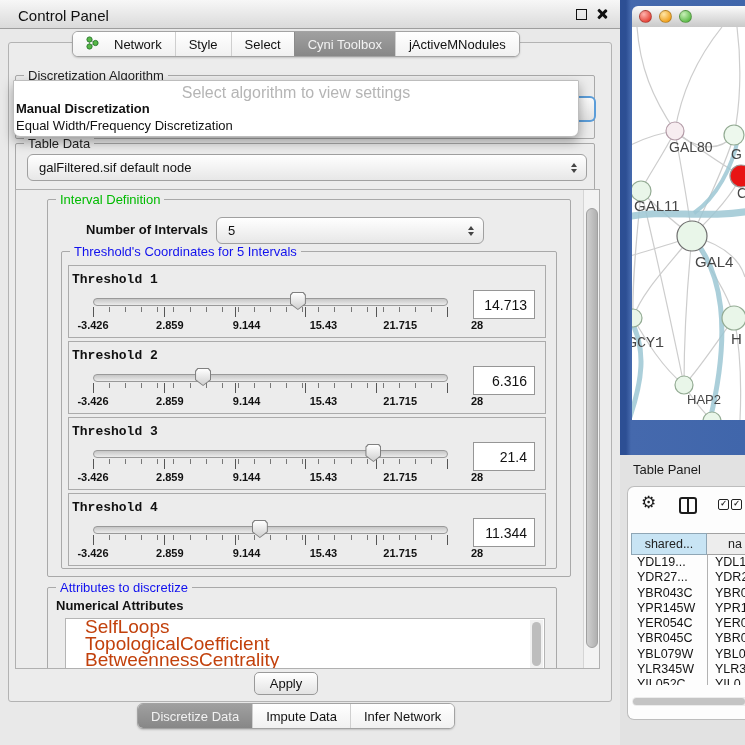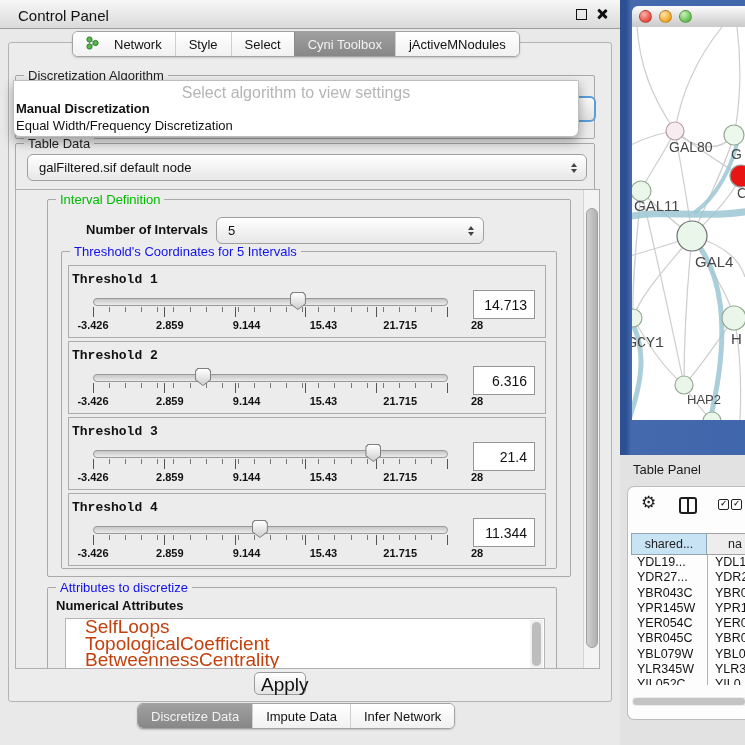--- a/index.html
+++ b/index.html
@@ -77,22 +77,22 @@
   .vbox{position:absolute;right:10px;top:24px;width:62px;height:29px;background:#fff;border:1px solid #969696;
       font-size:14px;color:#111;text-align:right;line-height:29px;padding-right:7px;box-sizing:border-box;}
 
   .ag{left:31px;top:397px;width:508px;height:122px;background:#ececec;}
   .attr-label{position:absolute;left:8px;top:10px;font-size:13px;font-weight:bold;color:#111;}
   #attr-list{position:absolute;left:17px;top:30px;width:478px;height:88px;background:#fff;border:1px solid #b5b5b5;overflow:hidden;}
   .attr-item{padding-left:19px;font-size:19px;line-height:16.5px;color:#c2410c;white-space:nowrap;}
   .list-vsb{position:absolute;right:1px;top:1px;width:13px;height:86px;background:#f1f1f1;}
   .list-vsb::after{content:"";position:absolute;left:2px;top:2px;width:9px;height:44px;background:#bdbdbd;border-radius:5px;}
 
-  #apply{position:absolute;left:245px;top:629px;width:52px;height:23px;background:linear-gradient(#ffffff,#e3e3e3);
-      border:1px solid #999;border-radius:5px;font-size:19px;color:#111;font-family:inherit;}
+  #apply{position:absolute;left:245px;top:629px;width:64px;height:23px;background:linear-gradient(#ffffff,#e3e3e3);
+      border:1px solid #999;border-radius:5px;font-size:13px;color:#111;font-family:inherit;}
 
   
   #algo-popup{position:absolute;left:13px;top:80px;width:564px;height:55px;background:#fff;border:1px solid #bdbdbd;
       border-radius:1px 1px 7px 7px;box-shadow:0 5px 12px rgba(0,0,0,.35);z-index:10;}
   .pop-placeholder{text-align:center;color:#b5b5b5;font-size:16px;line-height:17px;padding-top:3px;}
   .pop-item{font-size:13px;line-height:16.5px;padding-left:2px;color:#111;white-space:nowrap;}
   .pop-item.b{font-weight:bold;}
 
   
   #net-win{position:absolute;left:620px;top:0;width:125px;height:455px;

